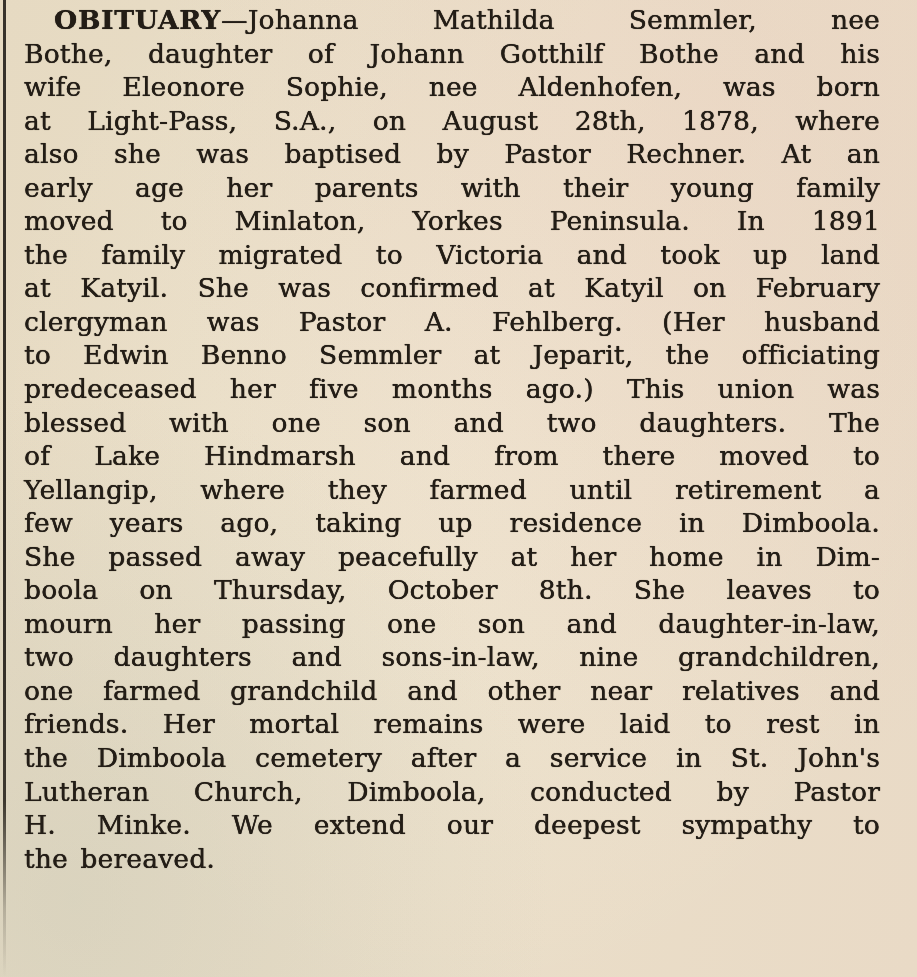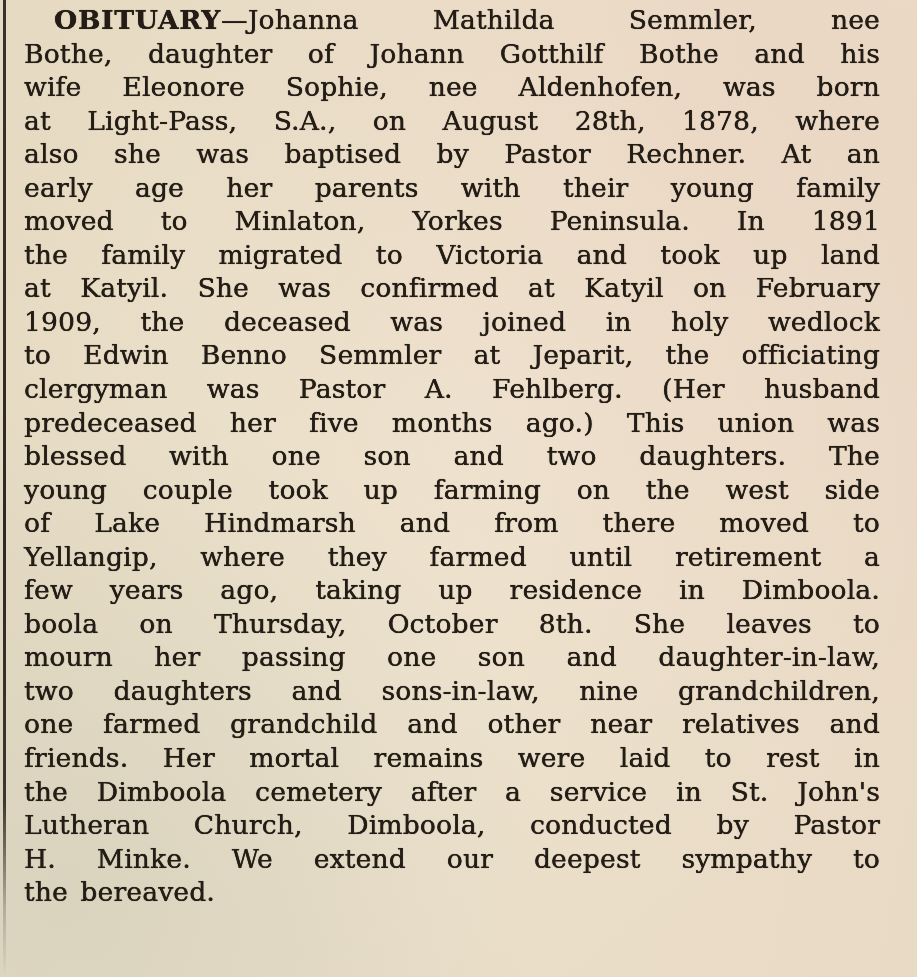--- a/index.html
+++ b/index.html
@@ -71,29 +71,28 @@
     </div>
     <div id="body-lines">
         <div class="ln">Bothe, daughter of Johann Gotthilf Bothe and his</div>
         <div class="ln">wife Eleonore Sophie, nee Aldenhofen, was born</div>
         <div class="ln">at Light-Pass, S.A., on August 28th, 1878, where</div>
         <div class="ln">also she was baptised by Pastor Rechner. At an</div>
         <div class="ln">early age her parents with their young family</div>
         <div class="ln">moved to Minlaton, Yorkes Peninsula. In 1891</div>
         <div class="ln">the family migrated to Victoria and took up land</div>
         <div class="ln">at Katyil. She was confirmed at Katyil on February</div>
-        <div class="ln">1909, the deceased was joined in holy wedlock</div>
+        <div class="ln">clergyman was Pastor A. Fehlberg. (Her husband</div>
         <div class="ln">to Edwin Benno Semmler at Jeparit, the officiating</div>
-        <div class="ln">clergyman was Pastor A. Fehlberg. (Her husband</div>
         <div class="ln">predeceased her five months ago.) This union was</div>
         <div class="ln">blessed with one son and two daughters. The</div>
-        <div class="ln">young couple took up farming on the west side</div>
         <div class="ln">of Lake Hindmarsh and from there moved to</div>
         <div class="ln">Yellangip, where they farmed until retirement a</div>
         <div class="ln">few years ago, taking up residence in Dimboola.</div>
+        <div class="ln">She passed away peacefully at her home in Dim-</div>
         <div class="ln">boola on Thursday, October 8th. She leaves to</div>
         <div class="ln">mourn her passing one son and daughter-in-law,</div>
         <div class="ln">two daughters and sons-in-law, nine grandchildren,</div>
         <div class="ln">one farmed grandchild and other near relatives and</div>
         <div class="ln">friends. Her mortal remains were laid to rest in</div>
         <div class="ln">the Dimboola cemetery after a service in St. John's</div>
         <div class="ln">Lutheran Church, Dimboola, conducted by Pastor</div>
         <div class="ln">H. Minke. We extend our deepest sympathy to</div>
         <div class="ln last">the bereaved.</div>
       </div>

